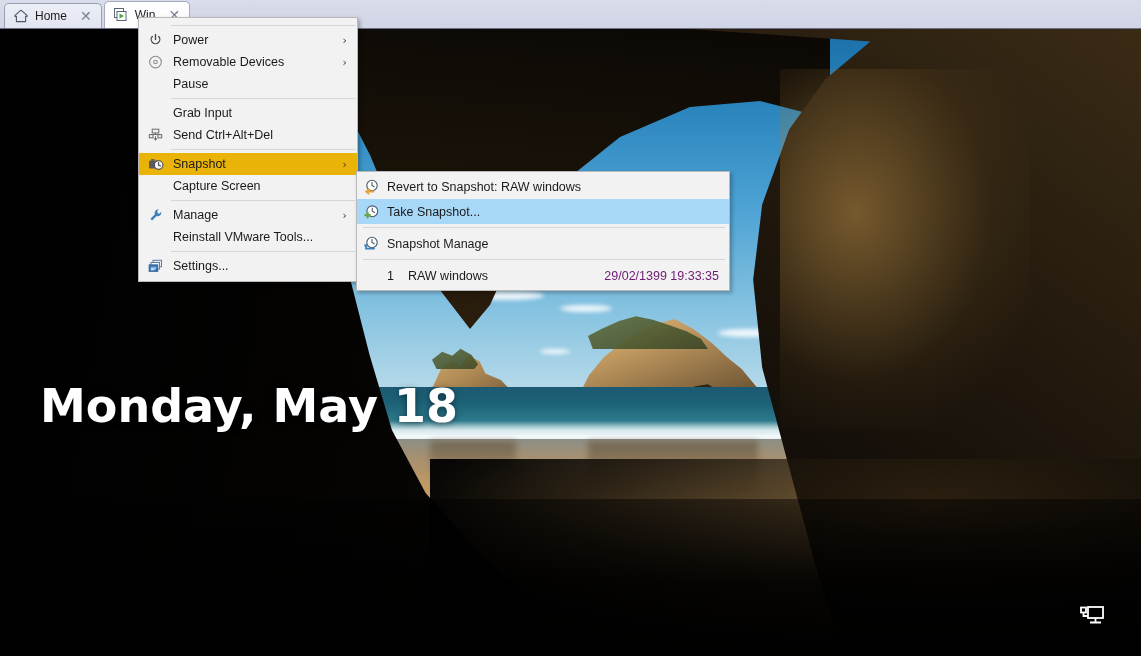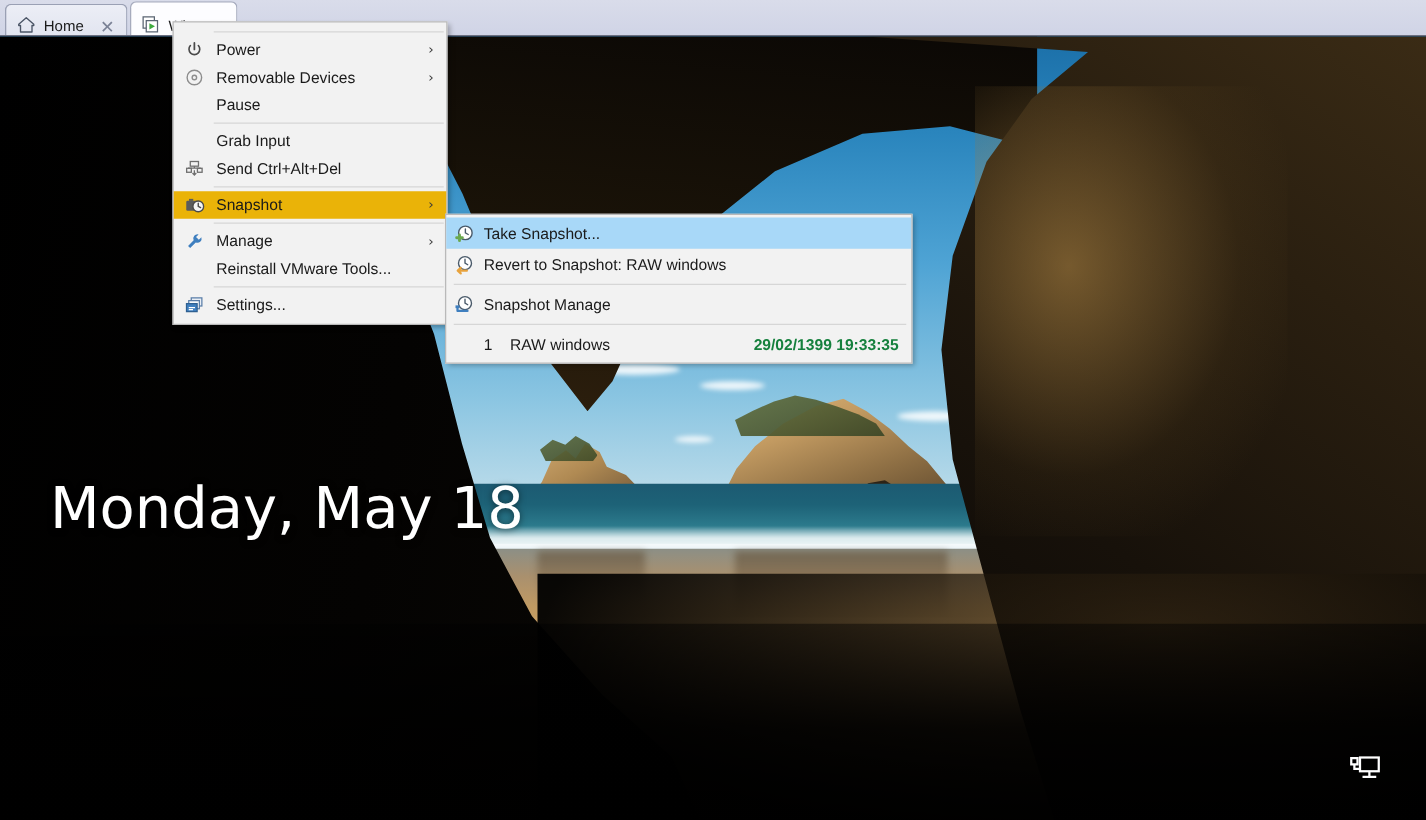--- a/index.html
+++ b/index.html
@@ -16,21 +16,21 @@
     width: 1141px; height: 29px;
     background: linear-gradient(to bottom, #d9dcea 0%, #d0d4e6 100%);
     border-bottom: 1px solid #6b6f80;
     display: flex; align-items: flex-end;
     padding-left: 4px;
     z-index: 5;
   }
   .tab {
     position: relative;
     height: 25px;
-    display: flex; align-items: flex-end;
+    display: flex; align-items: center;
     gap: 6px;
     padding: 0 6px 0 8px;
     font-size: 12px;
     color: #1b1b1b;
     border: 1px solid #9aa0b4;
     border-bottom: none;
     border-radius: 5px 5px 0 0;
     background: linear-gradient(to bottom, #eceef6, #e2e5f0);
     margin-right: 2px;
     white-space: nowrap;
@@ -171,21 +171,21 @@
     text-shadow: 0 1px 6px rgba(0,0,0,.5);
   }
   .lock-time {
     font-family: "DejaVu Sans", sans-serif;
     font-size: 120px; font-weight: 200;
     line-height: 1.0;
     letter-spacing: -1px;
   }
   .lock-date {
     font-family: "DejaVu Sans", sans-serif;
-    font-size: 46px; font-weight: 400;
+    font-size: 46px; font-weight: 700;
     line-height: 1.1;
     margin-top: 22px; margin-left: 2px;
   }
   .net-icon {
     position: absolute; right: 36px; bottom: 24px;
     z-index: 4;
   }
 
   
   .menu {
@@ -219,21 +219,21 @@
     display: flex; align-items: center; justify-content: center;
   }
   #sub-menu .mi .ico { left: 6px; }
   .mi .chev {
     position: absolute; right: 10px; top: 50%;
     transform: translateY(-50%);
     font-size: 11px; color: #3a3a3a;
     font-family: "DejaVu Sans", sans-serif;
   }
   .mi .snapname { margin-left: 14px; }
-  .mi .when { margin-left: auto; color: #15803d; font-weight: bold; }
+  .mi .when { margin-left: auto; color: #701a75; }
   .sep {
     height: 1px;
     background: #d6d6d6;
     margin: 3px 2px 3px 32px;
   }
   #sub-menu .sep { margin-left: 6px; margin-right: 4px; }
   .hdr-pad { height: 2px; }
 </style>
 </head>
 <body>
@@ -369,20 +369,23 @@
         <rect x="1" y="4" width="9.5" height="8" rx="1" fill="#5b5b5b"></rect>
         <rect x="3.2" y="2.6" width="3.4" height="1.6" fill="#5b5b5b"></rect>
         <circle cx="10.6" cy="8.6" r="4.3" fill="#f4f4f4" stroke="#4a4a4a" stroke-width="1.1"></circle>
         <path d="M10.6 6 L10.6 8.6 L12.5 9.6" stroke="#4a4a4a" stroke-width="1.1" fill="none" stroke-linecap="round"></path>
       </svg>
     </span>
     <span>Snapshot</span>
     <span class="chev">›</span>
   </div>
 
+  <div class="mi">
+    <span>Capture Screen</span>
+  </div>
   <div class="sep"></div>
 
   <div class="mi">
     <span class="ico">
       <svg width="15" height="15" viewBox="0 0 16 16">
         <path d="M11.6 2.2 A3.6 3.6 0 0 0 7.4 7.2 L2.6 12 L4.4 13.8 L9.2 9 A3.6 3.6 0 0 0 14 4.6 L11.8 6.8 L9.4 4.4 Z" fill="#3f7fbf"></path>
       </svg>
     </span>
     <span>Manage</span>
     <span class="chev">›</span>
@@ -403,40 +406,40 @@
       </svg>
     </span>
     <span>Settings...</span>
   </div>
 
   <div class="hdr-pad"></div>
 </div>
 
 <div class="menu" id="sub-menu">
 
+  <div class="mi">
+    <span class="ico">
+      <svg width="17" height="17" viewBox="0 0 17 17">
+        <circle cx="9" cy="7" r="5.2" fill="#ffffff" stroke="#4a5a6a" stroke-width="1.1"></circle>
+        <path d="M9 3.9 L9 7 L11.2 8.3" stroke="#4a5a6a" stroke-width="1.1" fill="none" stroke-linecap="round"></path>
+        <path d="M10.5 13 L3.6 13 M5.6 10.8 L3.2 13 L5.6 15.2" stroke="#e8a33d" stroke-width="1.8" fill="none" stroke-linecap="round" stroke-linejoin="round"></path>
+      </svg>
+    </span>
+    <span>Revert to Snapshot: RAW windows</span>
+  </div>
+
   <div class="mi hl">
     <span class="ico">
       <svg width="17" height="17" viewBox="0 0 17 17">
         <circle cx="9.3" cy="7.8" r="5.4" fill="#ffffff" stroke="#4a5a6a" stroke-width="1.1"></circle>
         <path d="M9.3 4.6 L9.3 7.8 L11.6 9.1" stroke="#4a5a6a" stroke-width="1.1" fill="none" stroke-linecap="round"></path>
         <path d="M4.6 9.4 L4.6 14 M2.3 11.7 L6.9 11.7" stroke="#6aa84f" stroke-width="2.3" stroke-linecap="round"></path>
       </svg>
     </span>
     <span>Take Snapshot...</span>
-  </div>
-
-  <div class="mi">
-    <span class="ico">
-      <svg width="17" height="17" viewBox="0 0 17 17">
-        <circle cx="9" cy="7" r="5.2" fill="#ffffff" stroke="#4a5a6a" stroke-width="1.1"></circle>
-        <path d="M9 3.9 L9 7 L11.2 8.3" stroke="#4a5a6a" stroke-width="1.1" fill="none" stroke-linecap="round"></path>
-        <path d="M10.5 13 L3.6 13 M5.6 10.8 L3.2 13 L5.6 15.2" stroke="#e8a33d" stroke-width="1.8" fill="none" stroke-linecap="round" stroke-linejoin="round"></path>
-      </svg>
-    </span>
-    <span>Revert to Snapshot: RAW windows</span>
   </div>
   <div class="sep"></div>
 
   <div class="mi">
     <span class="ico">
       <svg width="17" height="17" viewBox="0 0 17 17">
         <circle cx="9" cy="7" r="5.2" fill="#ffffff" stroke="#4a5a6a" stroke-width="1.1"></circle>
         <path d="M9 3.9 L9 7 L11.2 8.3" stroke="#4a5a6a" stroke-width="1.1" fill="none" stroke-linecap="round"></path>
         <path d="M3 13.2 L11 13.2 M3 13.2 L3 10.4" stroke="#3f7fbf" stroke-width="1.8" fill="none" stroke-linecap="round"></path>
         <rect x="1.4" y="8.8" width="3.2" height="2.2" fill="#3f7fbf"></rect>

